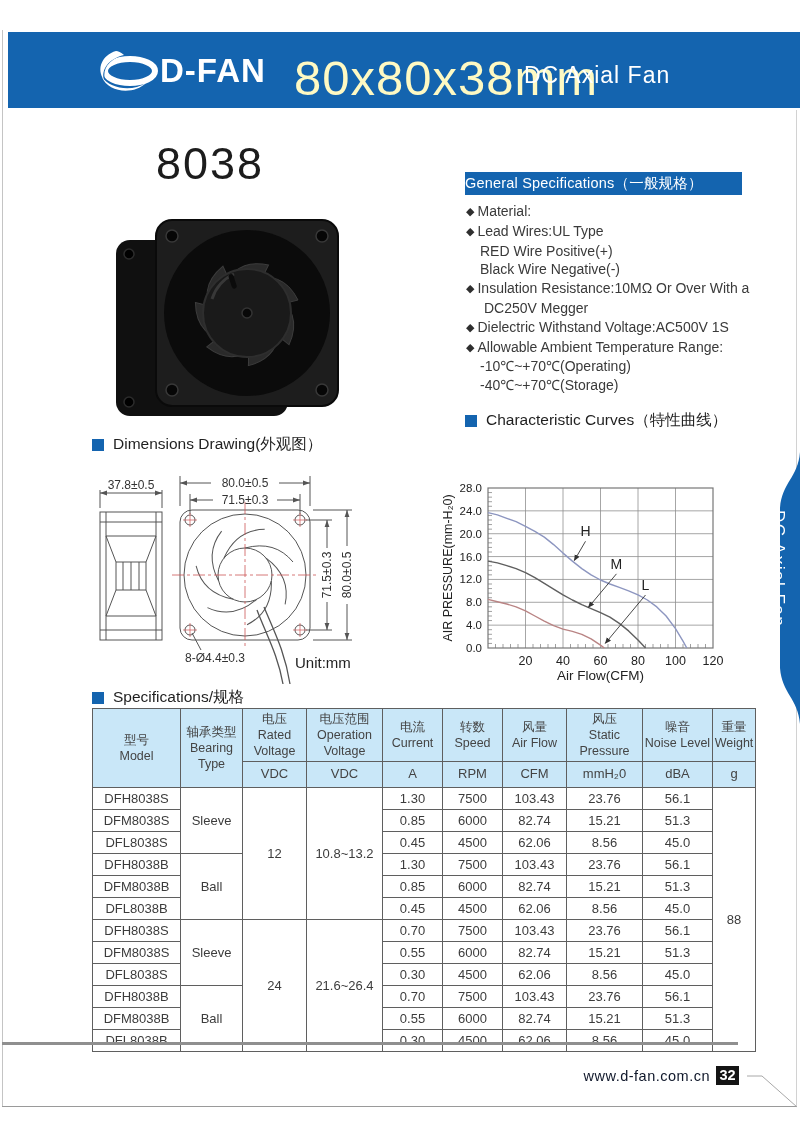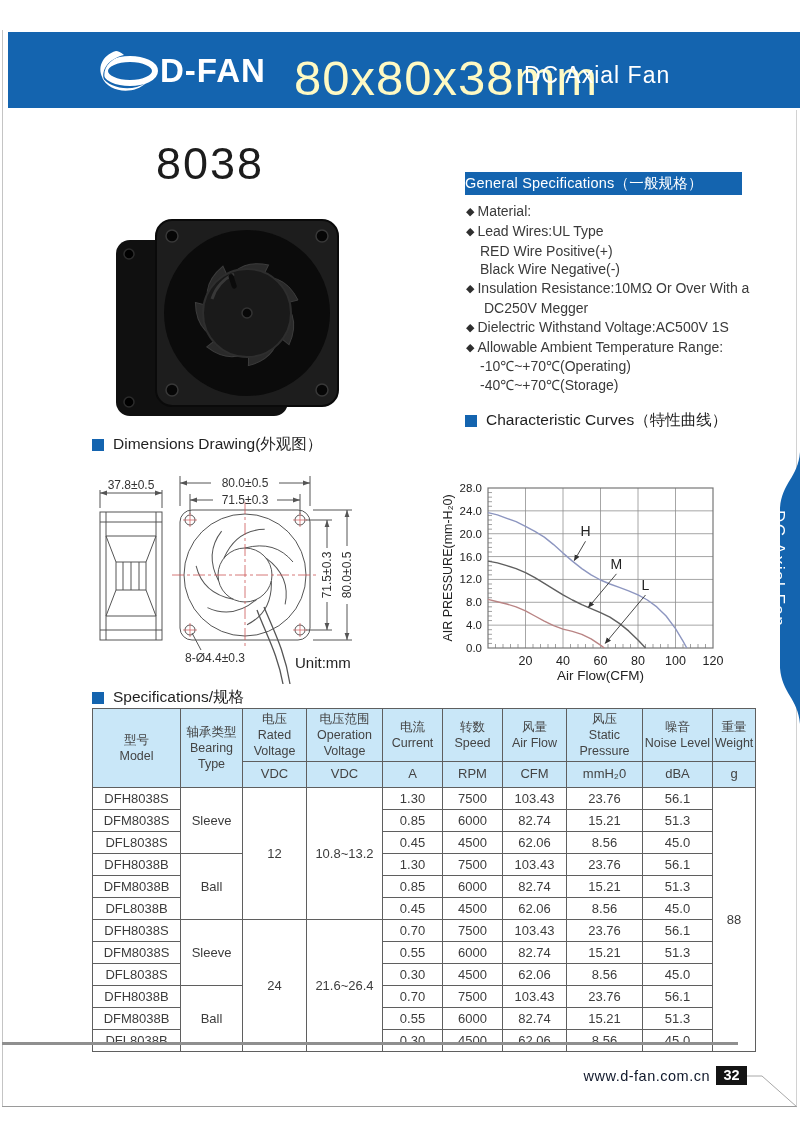--- a/index.html
+++ b/index.html
@@ -36,21 +36,21 @@
   .table-wrap{position:absolute;left:92px;top:708px;}
   #spec-table{border-collapse:collapse;table-layout:fixed;width:663px;color:#3c3c3c;}
   #spec-table th,#spec-table td{border:1px solid #5f5f5f;text-align:center;vertical-align:middle;padding:0;}
   #spec-table thead th{background:#c9e7f8;font-weight:normal;font-size:12.5px;line-height:1.3;height:52px;color:#444;}
   #spec-table thead tr.unit-row th{height:25px;font-size:13px;}
   #spec-table tbody td{height:21px;font-size:13px;background:#fff;}
 
   
   .footer-rule{position:absolute;left:2px;top:1042px;width:736px;height:3px;background:#8f8f8f;}
   .website{position:absolute;left:520px;top:1068px;width:190px;text-align:right;font-size:14.5px;color:#0f172a;letter-spacing:0.5px;}
-  .page-box{position:absolute;left:716px;top:1066px;width:31px;height:19px;background:#141414;color:#fff;
+  .page-box{position:absolute;left:716px;top:1066px;width:23px;height:19px;background:#141414;color:#fff;
             font-size:14.5px;font-weight:bold;text-align:center;line-height:19px;}
   .corner-svg{position:absolute;left:747px;top:1058px;}
 
   
   .side-tab{position:absolute;left:752px;top:452px;width:48px;height:272px;}
   .side-tab .tab-label{position:absolute;left:16px;top:58px;color:#fff;font-size:17px;letter-spacing:1.5px;
             writing-mode:vertical-rl;}
 
   .abs{position:absolute;}
 </style>

